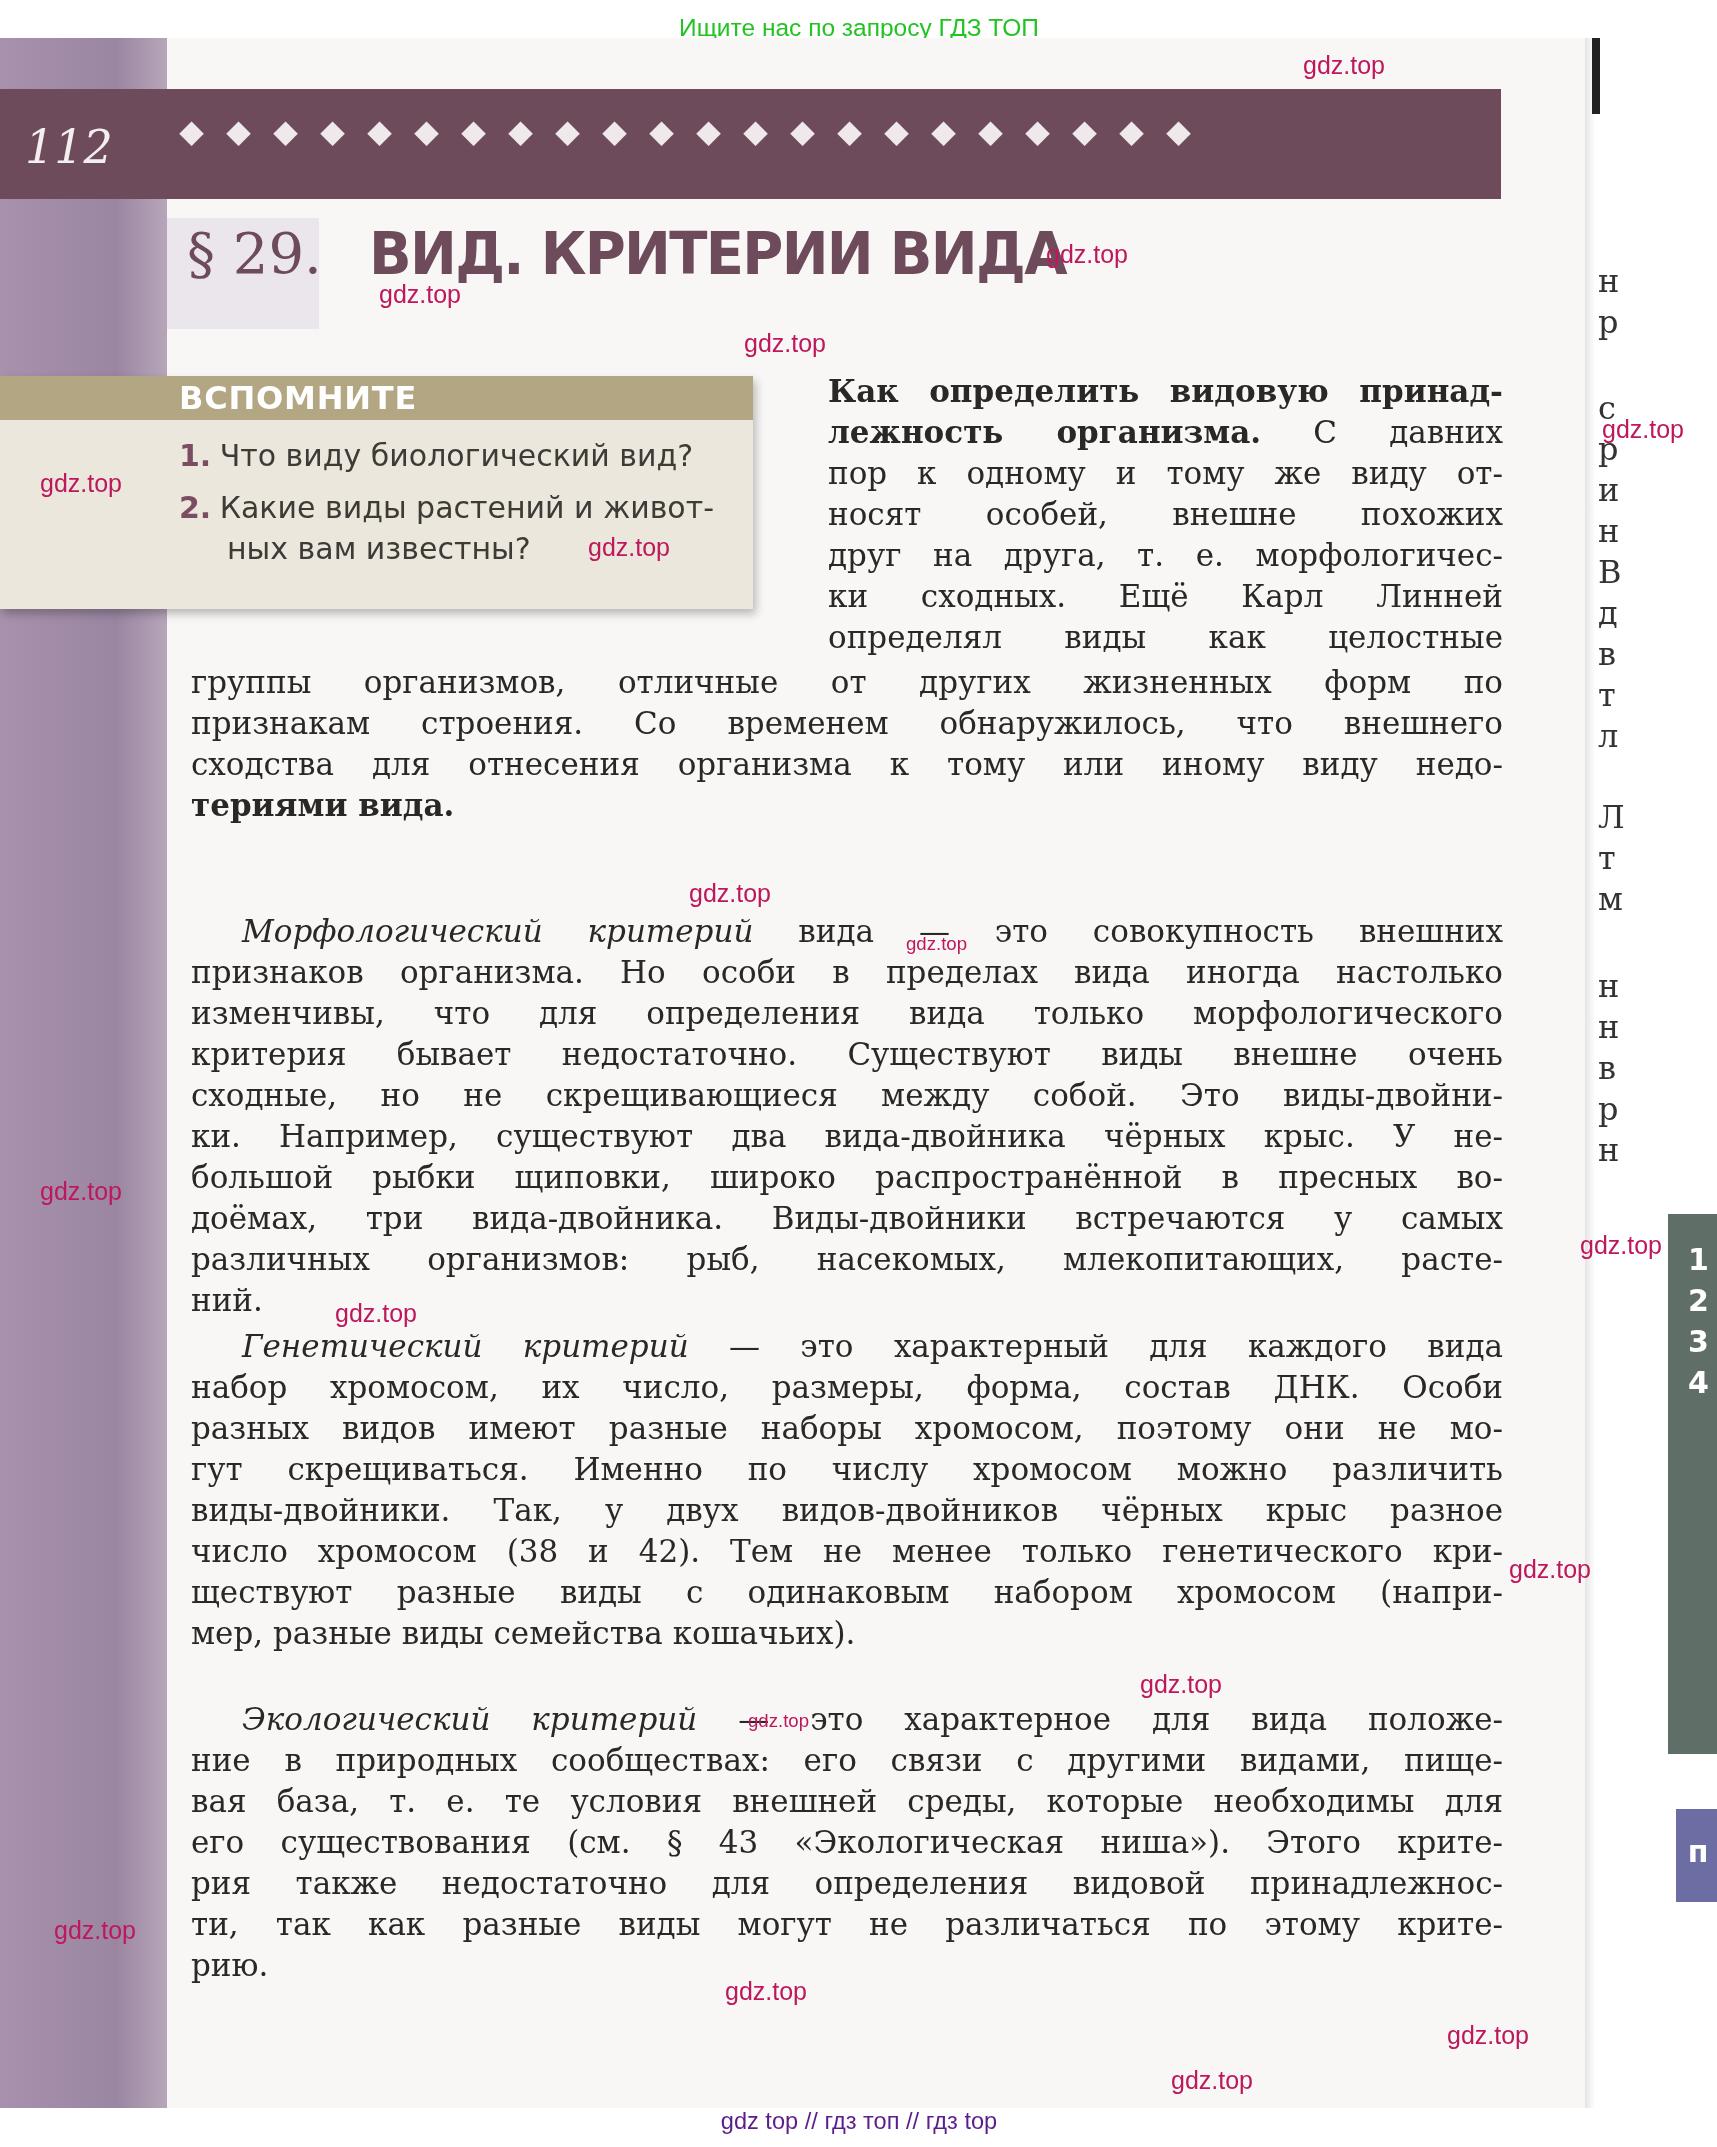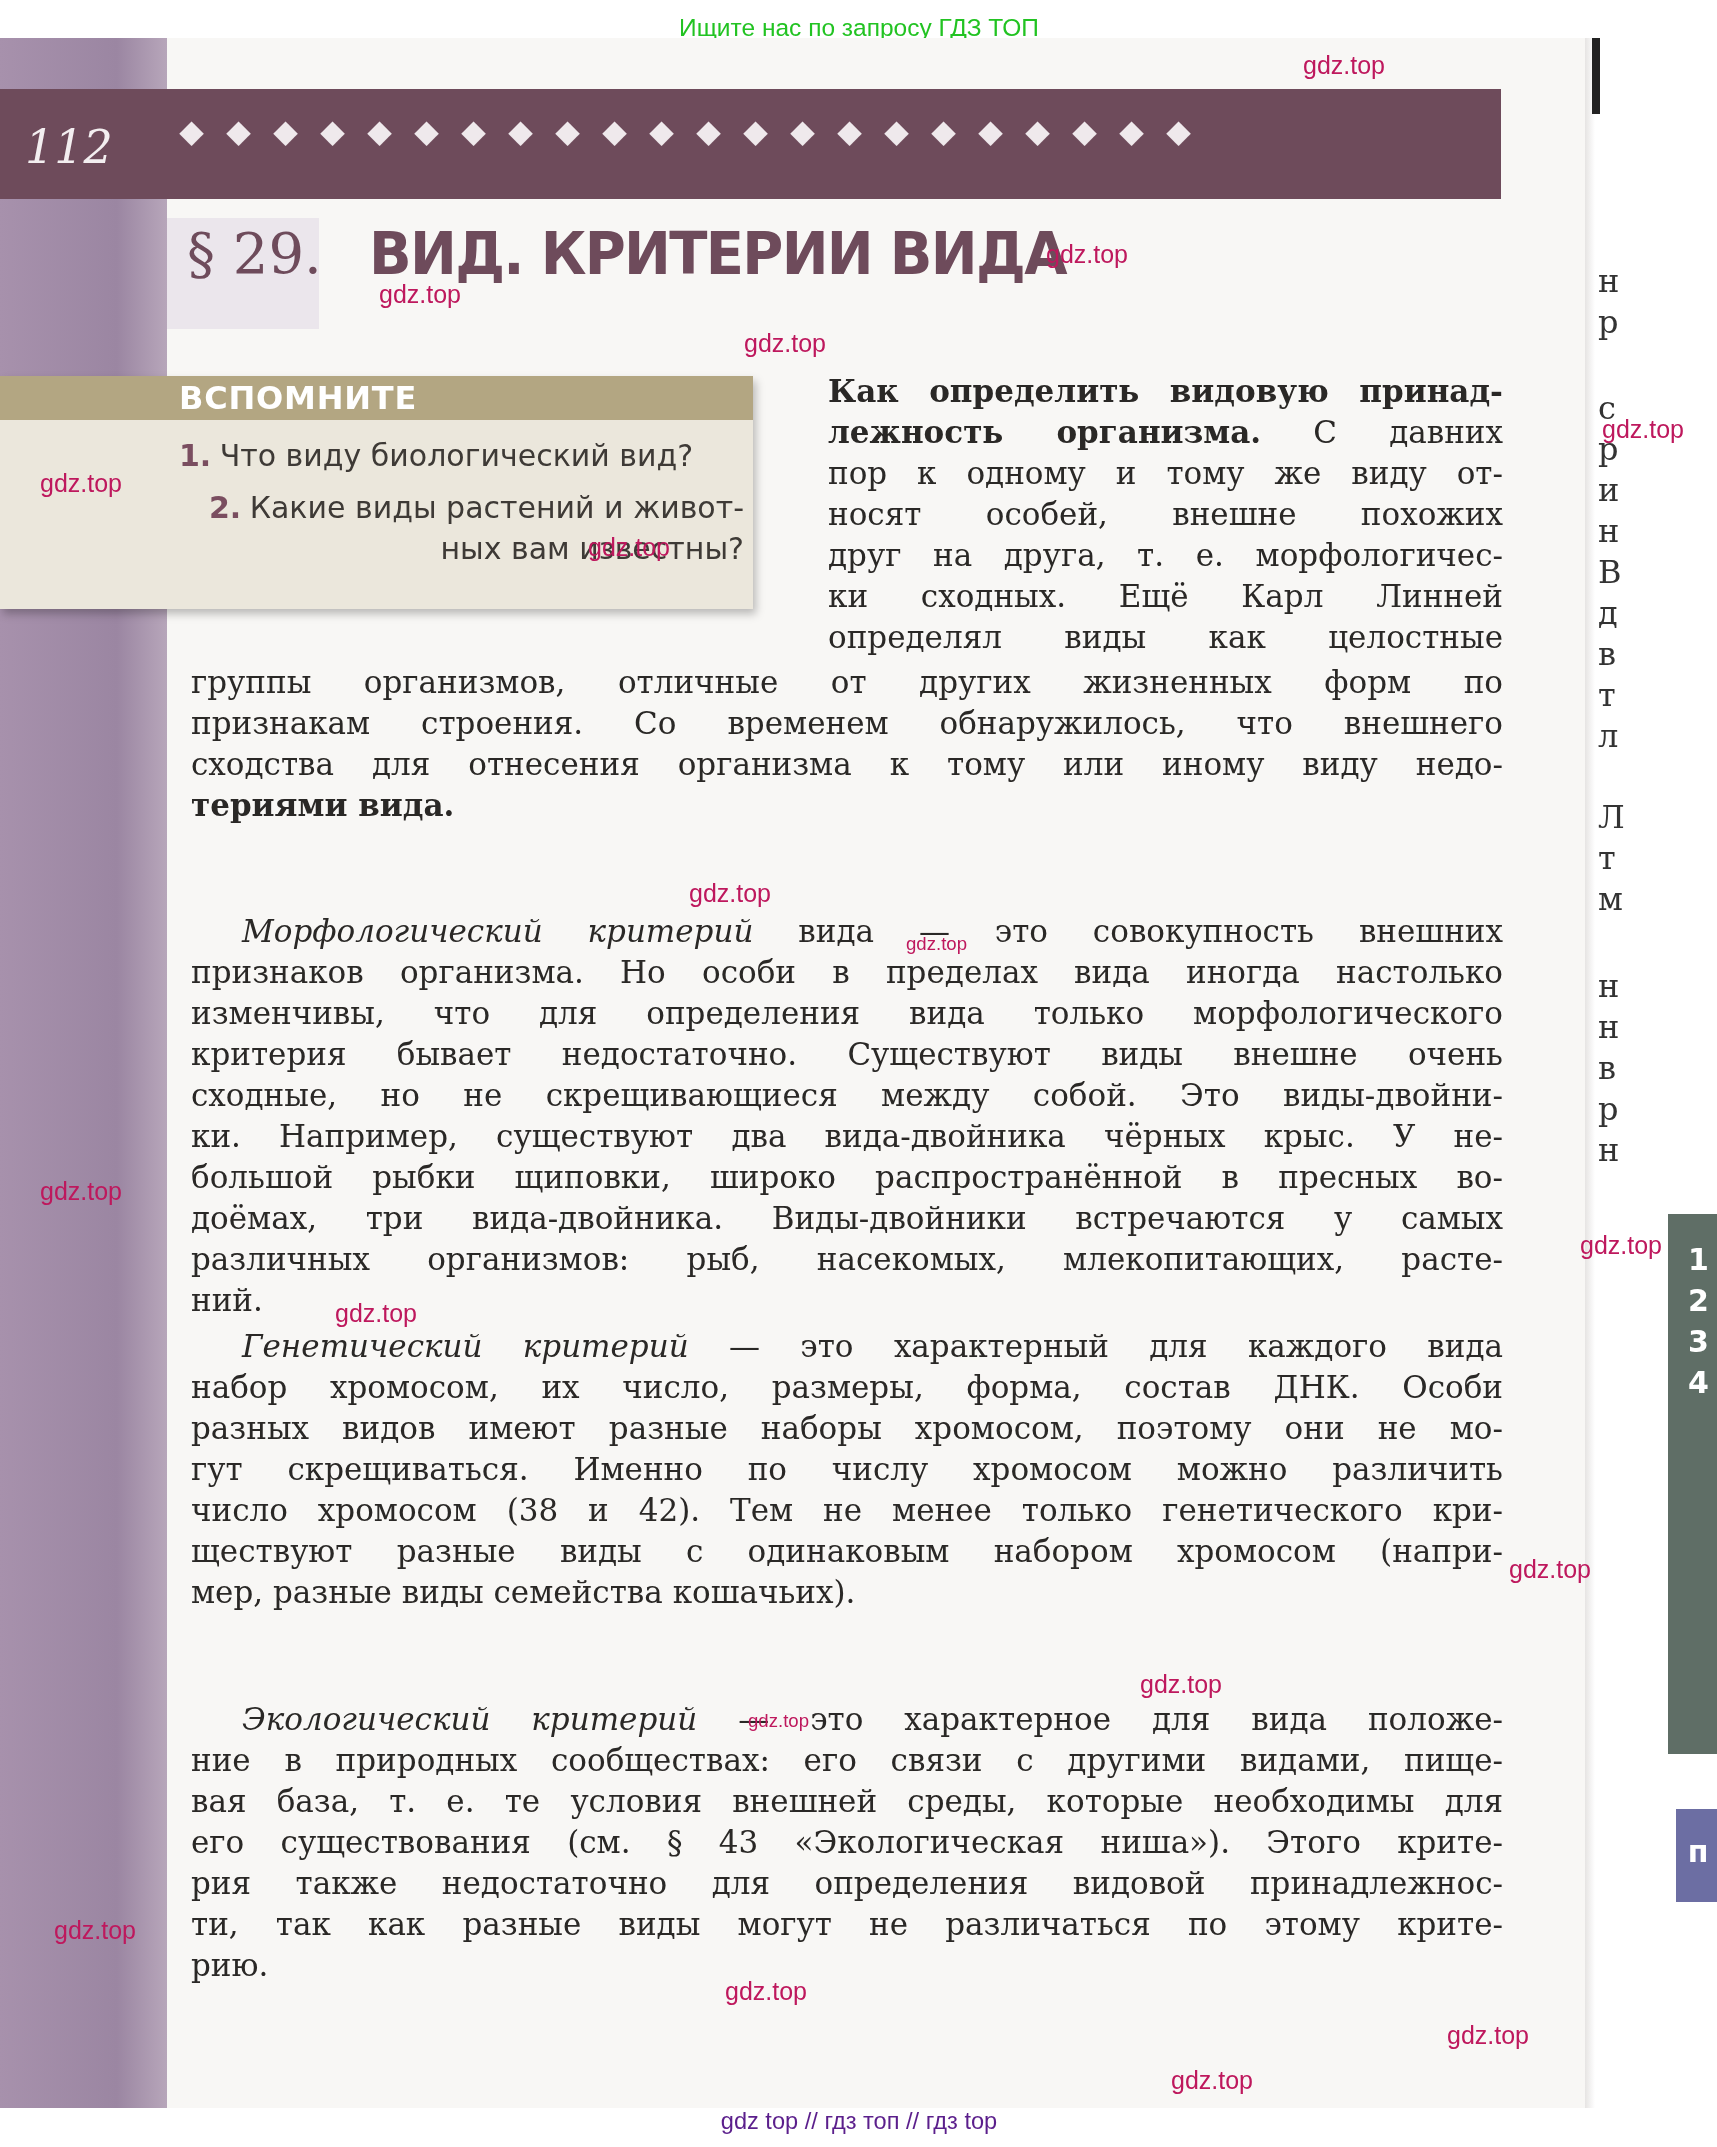--- a/index.html
+++ b/index.html
@@ -79,21 +79,21 @@
 <div class="abs title-bg"></div>
 <div class="abs title-num">§ 29.</div>
 <div class="abs title-text">ВИД. КРИТЕРИИ ВИДА</div>
 
 <div class="abs remember"></div>
 <div class="abs remember-head"></div>
 <div class="abs remember-title">ВСПОМНИТЕ</div>
 <div class="abs q" style="top:435px;">
   <span class="n">1.</span><span>Что виду биологический вид?</span>
 </div>
-<div class="abs q" style="top:487px;text-align:right;">
+<div class="abs q" style="top:487px;">
   <span class="n">2.</span><span>Какие виды растений и живот-</span>
   <span class="cont">ных вам известны?</span>
 </div>
 
 <div class="abs body-text col-right" id="intro-right">
     <span class="line"><b>Как определить видовую принад-</b></span>
     <span class="line"><b>лежность организма.</b><span> С давних</span></span>
     <span class="line"><span>пор к одному и тому же виду от-</span></span>
     <span class="line"><span>носят особей, внешне похожих</span></span>
     <span class="line"><span>друг на друга, т. е. морфологичес-</span></span>
@@ -116,20 +116,21 @@
     <span class="line"><span>большой рыбки щиповки, широко распространённой в пресных во-</span></span>
     <span class="line"><span>доёмах, три вида-двойника. Виды-двойники встречаются у самых</span></span>
     <span class="line"><span>различных организмов: рыб, насекомых, млекопитающих, расте-</span></span>
     <span class="line last"><span>ний.</span></span>
   </div>
 <div class="abs body-text col-full" style="top:1326px;" id="gen">
     <span class="line" style="padding-left: 51px;"><i>Генетический критерий</i><span> — это характерный для каждого вида</span></span>
     <span class="line"><span>набор хромосом, их число, размеры, форма, состав ДНК. Особи</span></span>
     <span class="line"><span>разных видов имеют разные наборы хромосом, поэтому они не мо-</span></span>
     <span class="line"><span>гут скрещиваться. Именно по числу хромосом можно различить</span></span>
+    <span class="line"><span>виды-двойники. Так, у двух видов-двойников чёрных крыс разное</span></span>
     <span class="line"><span>число хромосом (38 и 42). Тем не менее только генетического кри-</span></span>
     <span class="line"><span>ществуют разные виды с одинаковым набором хромосом (напри-</span></span>
     <span class="line last"><span>мер, разные виды семейства кошачьих).</span></span>
   </div>
 <div class="abs body-text col-full" style="top:1699px;" id="eco">
     <span class="line" style="padding-left: 51px;"><i>Экологический критерий</i><span> — это характерное для вида положе-</span></span>
     <span class="line"><span>ние в природных сообществах: его связи с другими видами, пище-</span></span>
     <span class="line"><span>вая база, т. е. те условия внешней среды, которые необходимы для</span></span>
     <span class="line"><span>его существования (см. § 43 «Экологическая ниша»). Этого крите-</span></span>
     <span class="line"><span>рия также недостаточно для определения видовой принадлежнос-</span></span>

